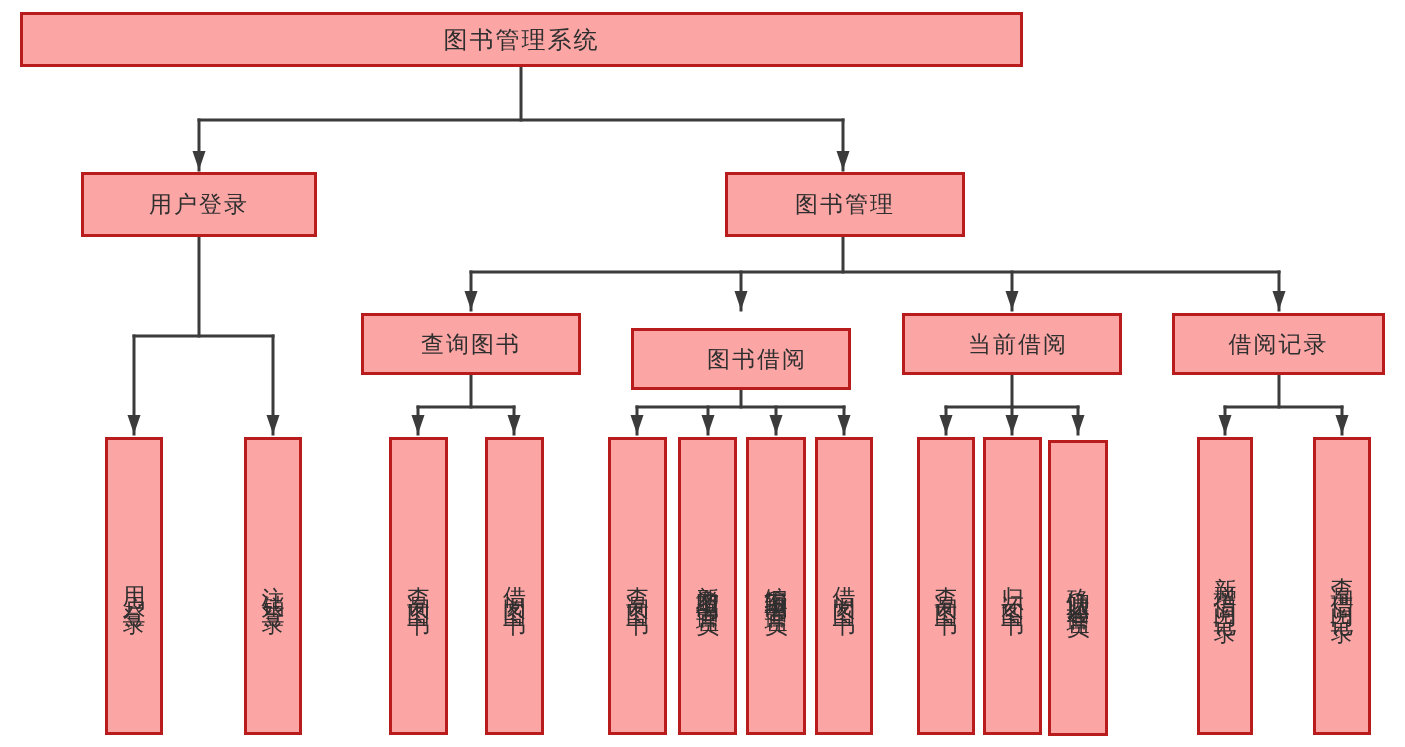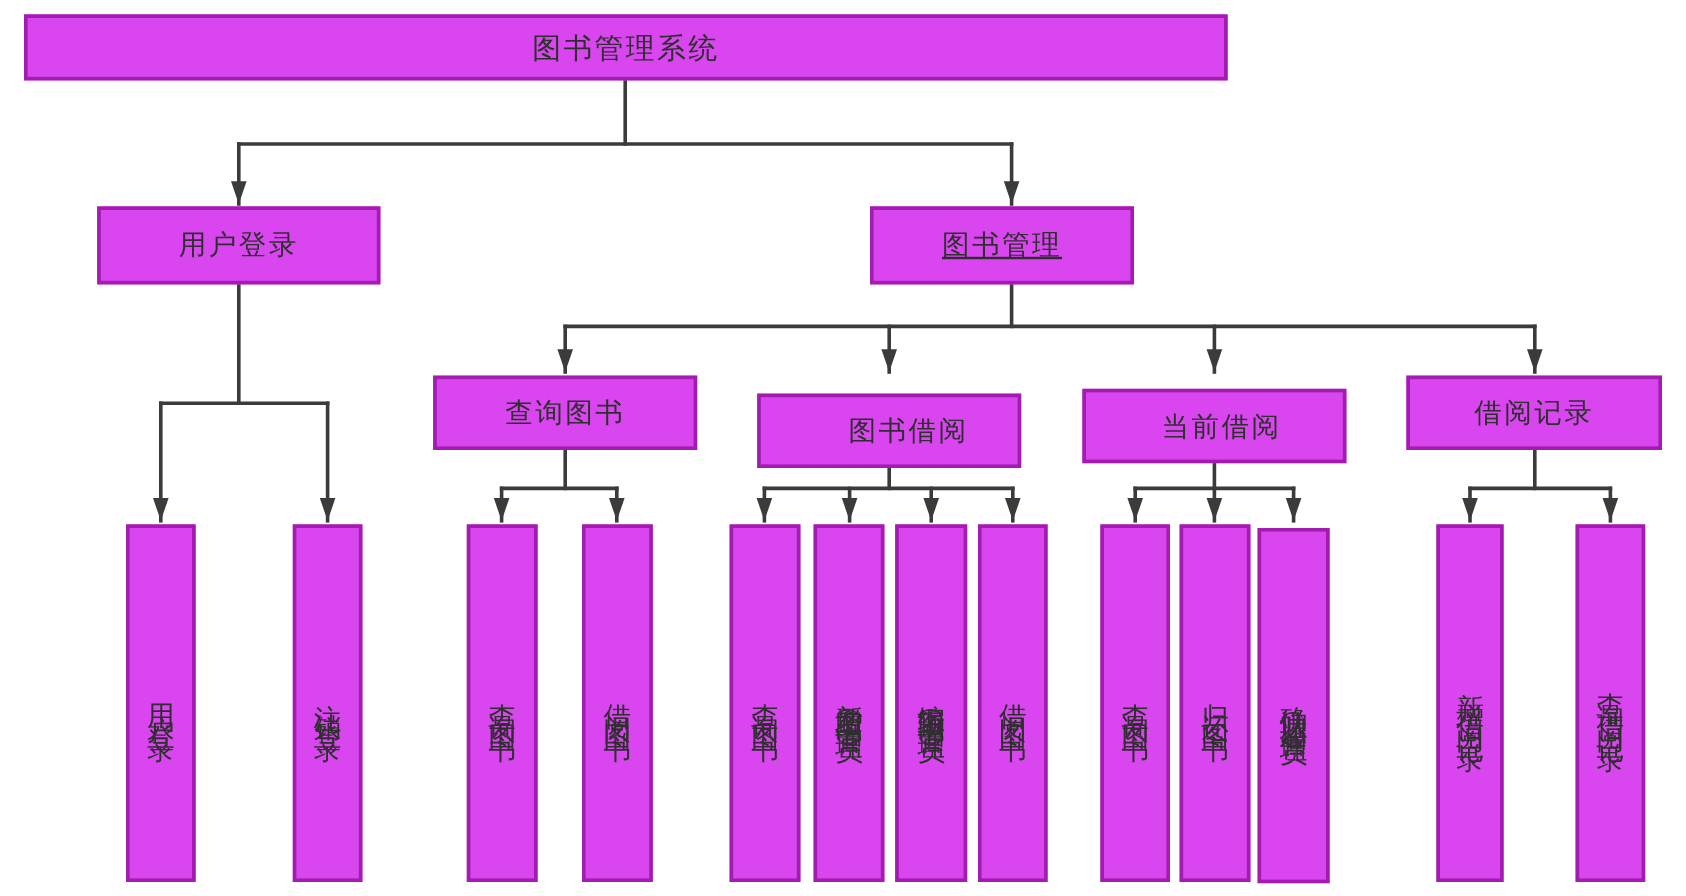--- a/index.html
+++ b/index.html
@@ -8,22 +8,22 @@
     width: 1405px;
     height: 747px;
     background: #ffffff;
     font-family: "Liberation Sans", sans-serif;
     overflow: hidden;
   }
   #wires { position: absolute; left: 0; top: 0; width: 1405px; height: 747px; }
   .box {
     position: absolute;
     box-sizing: border-box;
-    border: 3px solid #a21caf;
-    background: #d946ef;
+    border: 3px solid #b91c1c;
+    background: #fca5a5;
     display: flex;
     align-items: center;
     justify-content: center;
     color: #2f2f2f;
     font-size: 23px;
     letter-spacing: 2px;
     white-space: nowrap;
     z-index: 2;
   }
   .box.root { font-size: 24px; }
@@ -97,25 +97,25 @@
       <line x1="1279" y1="375" x2="1279" y2="407"></line>
       <line x1="1225" y1="407" x2="1342" y2="407"></line>
       <line x1="1225" y1="407" x2="1225" y2="434" marker-end="url(#arrow)"></line>
       <line x1="1342" y1="407" x2="1342" y2="434" marker-end="url(#arrow)"></line>
     </g>
   </svg>
 
   <div class="box root" style="left:20px; top:12px; width:1003px; height:55px;">图书管理系统</div>
 
   <div class="box" style="left:81px; top:172px; width:236px; height:65px;">用户登录</div>
-  <div class="box" style="left:725px; top:172px; width:220px; height:65px;text-decoration:underline;">图书管理</div>
+  <div class="box" style="left:725px; top:172px; width:240px; height:65px;">图书管理</div>
 
   <div class="box" style="left:361px; top:313px; width:220px; height:62px;">查询图书</div>
   <div class="box" style="left:631px; top:328px; width:220px; height:62px;padding-left:32px;">图书借阅</div>
-  <div class="box" style="left:902px; top:324px; width:220px; height:62px;padding-left:12px;">当前借阅</div>
+  <div class="box" style="left:902px; top:313px; width:220px; height:62px;padding-left:12px;">当前借阅</div>
   <div class="box" style="left:1172px; top:313px; width:213px; height:62px;">借阅记录</div>
 
   <div class="box leaf" style="left:105px; top:437px; width:58px; height:298px;">用户登录</div>
   <div class="box leaf" style="left:244px; top:437px; width:58px; height:298px;">注销登录</div>
 
   <div class="box leaf" style="left:389px; top:437px; width:59px; height:298px;">查询图书</div>
   <div class="box leaf" style="left:485px; top:437px; width:59px; height:298px;">借阅图书</div>
 
   <div class="box leaf" style="left:608px; top:437px; width:59px; height:298px;">查询图书</div>
   <div class="box leaf long" style="left:678px; top:437px; width:59px; height:298px;">新增图书（管理员）</div>

